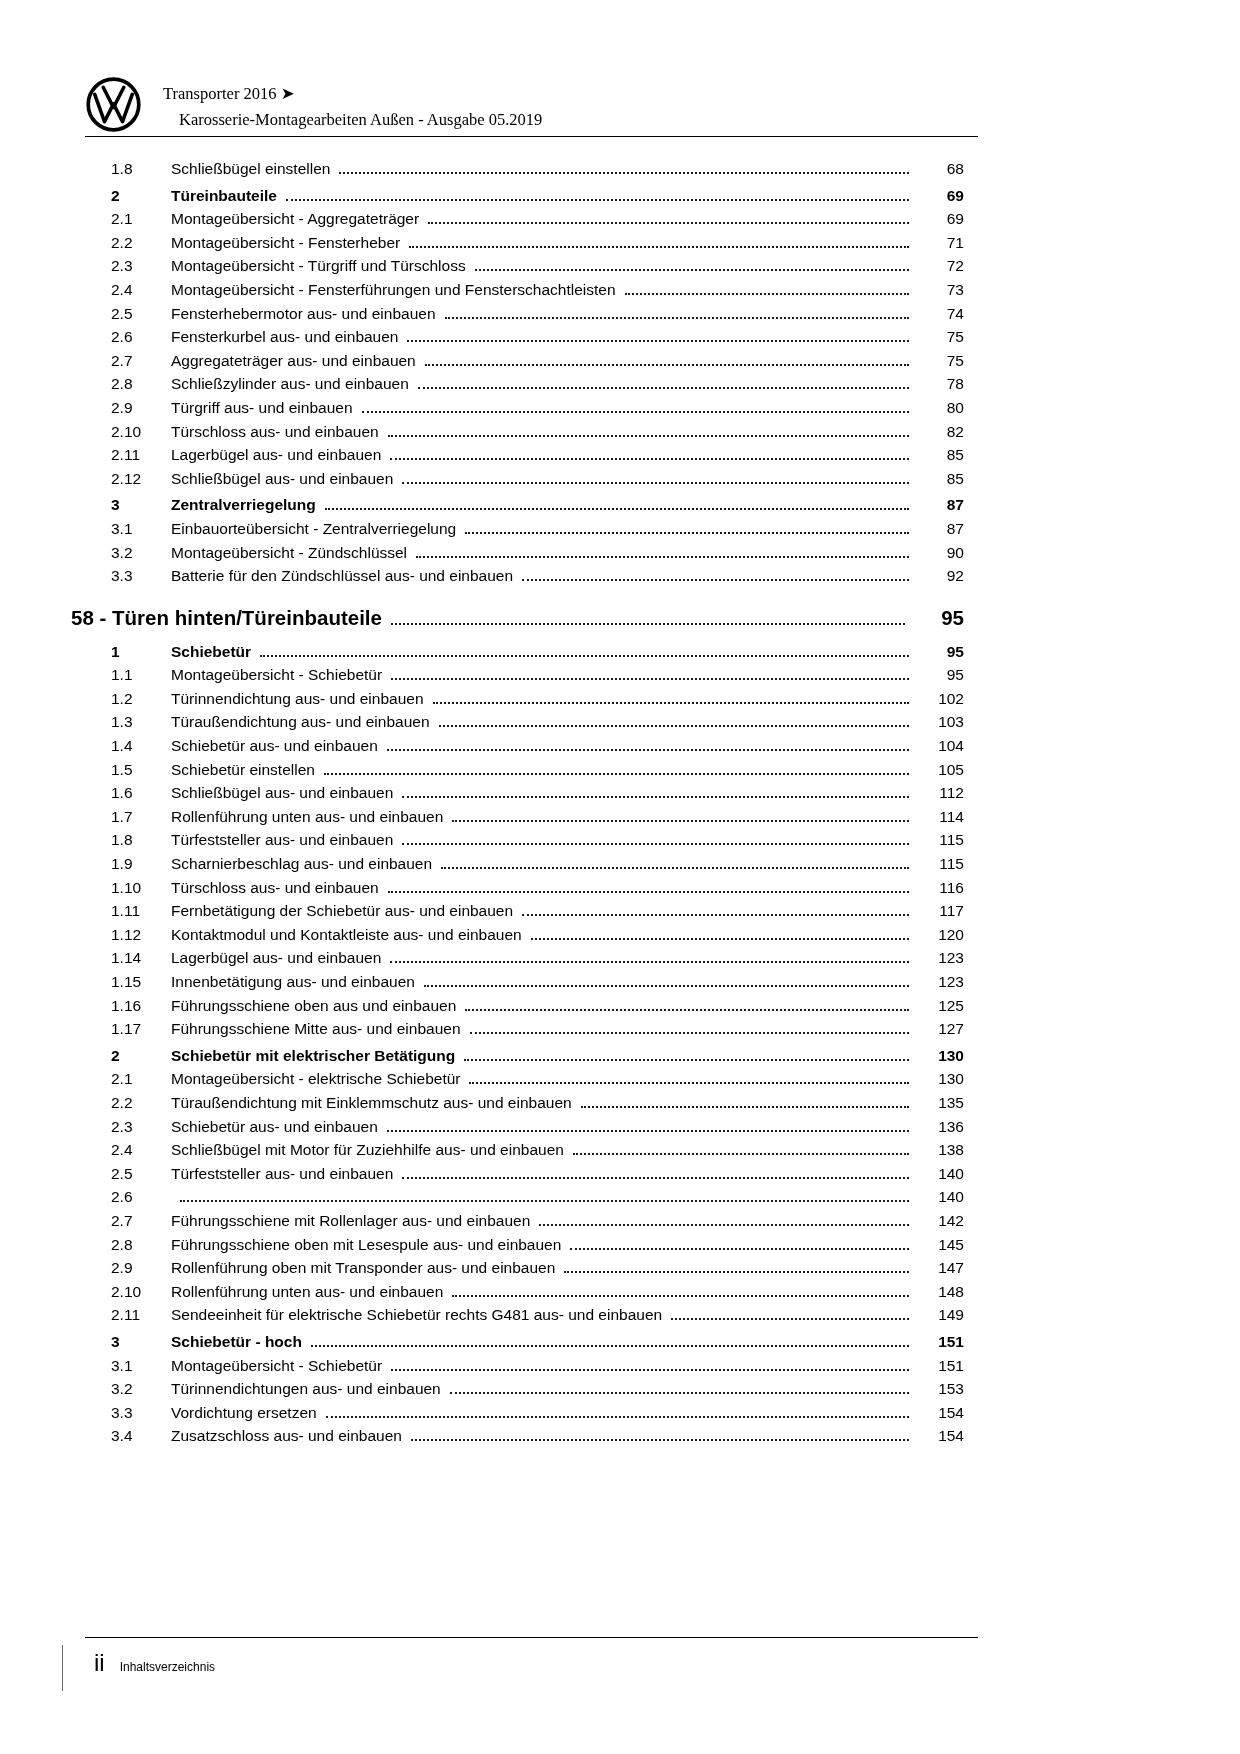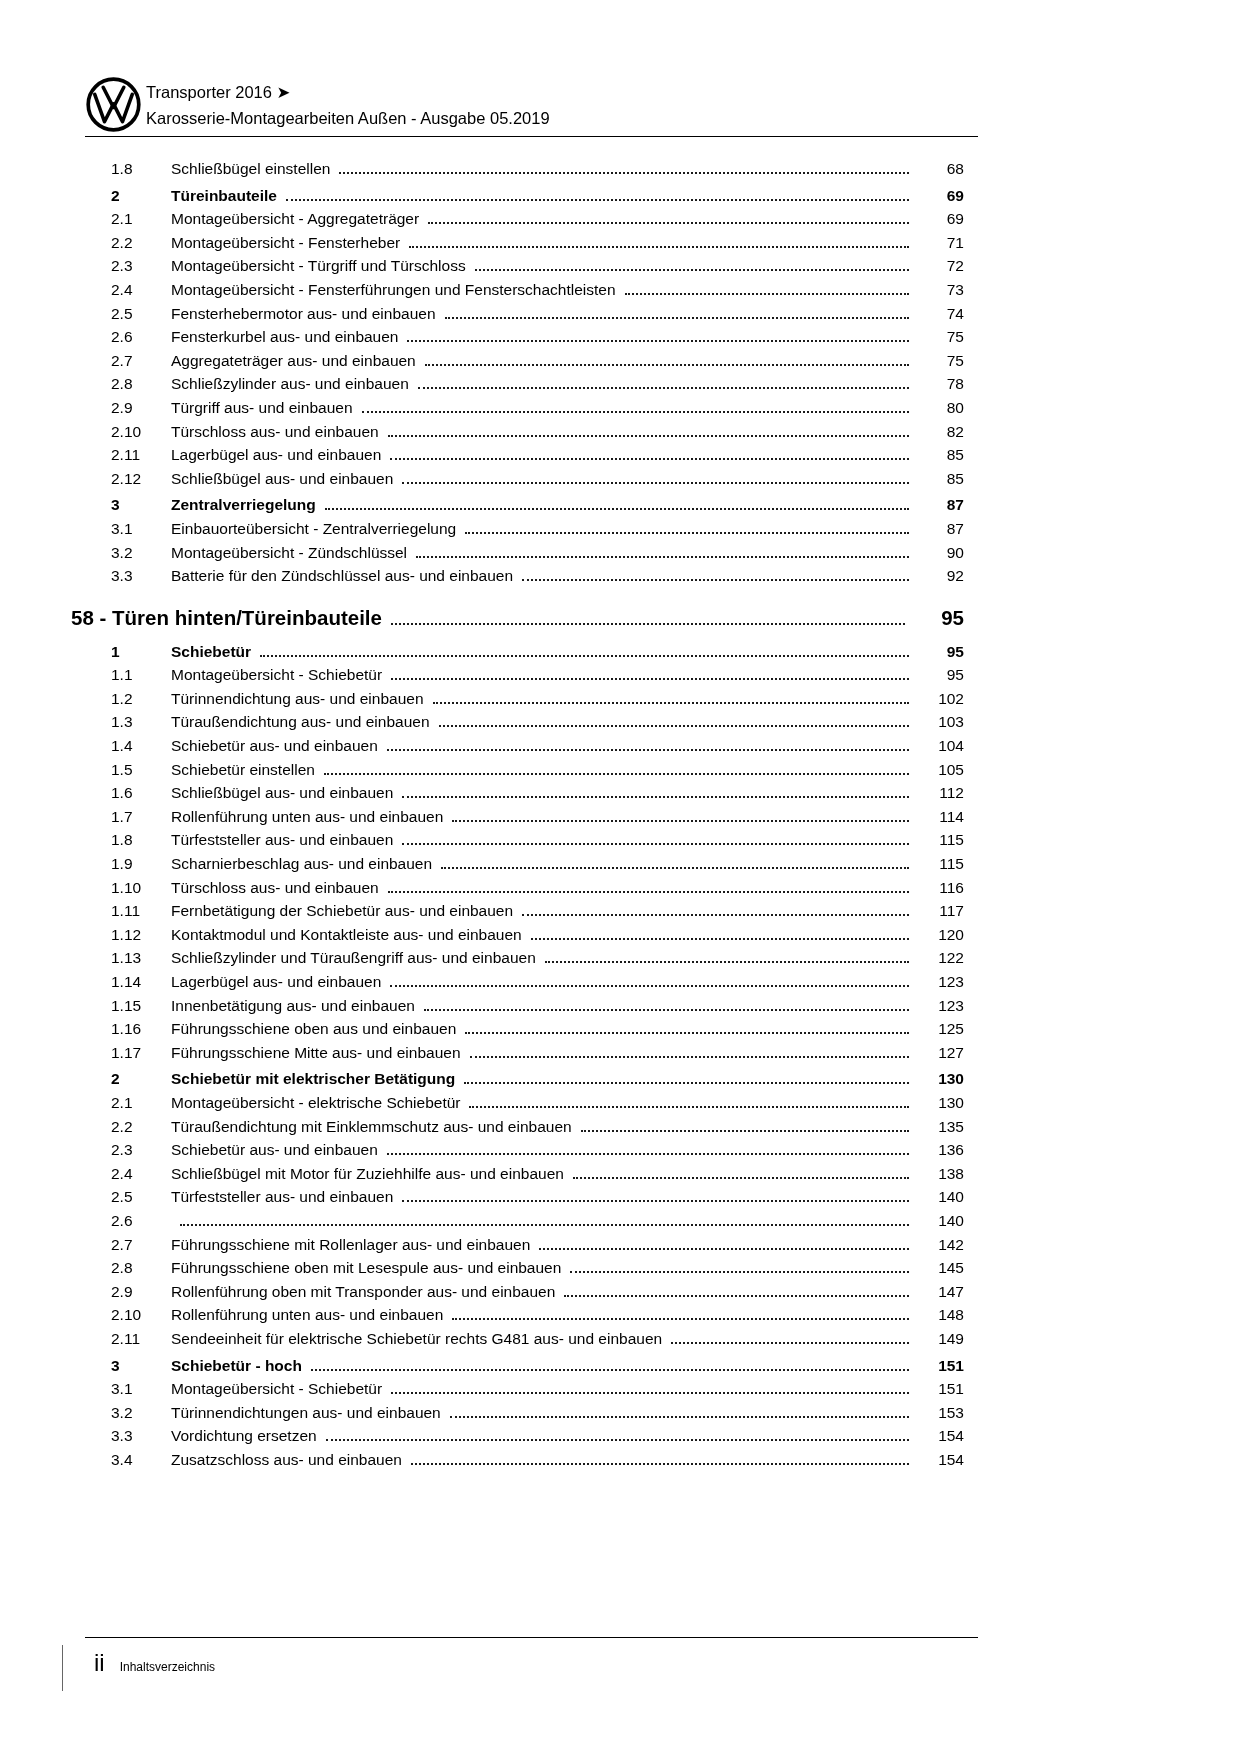--- a/index.html
+++ b/index.html
@@ -11,27 +11,28 @@
     height: 1754px;
     background: #fff;
     margin: 0 auto;
     overflow: hidden;
   }
   .header {
     position: absolute;
     left: 85px;
     top: 76px;
     display: flex;
-    gap: 4px;
-    align-items: center;
+    gap: 21px;
+    align-items: flex-end;
+    font-family: Liberation Serif, serif;
   }
   .logo svg { width: 57px; height: 57px; display: block; }
   .header-text { padding-top: 1px; }
   .header-title { font-size: 16.5px; line-height: 26px; }
-  .header-subtitle { font-size: 16.5px; line-height: 26px; }
+  .header-subtitle { font-size: 16.5px; line-height: 26px; margin-left: 16px; }
   .header-rule {
     position: absolute;
     left: 85px;
     top: 136px;
     width: 893px;
     border-top: 1.7px solid #000;
   }
   .toc {
     position: absolute;
     left: 71px;
@@ -299,26 +300,20 @@
     <span class="dots"></span>
     <span class="toc-page">117</span>
   </div>
       <div class="toc-row level-entry">
     <span class="toc-num">1.12</span>
     <span class="toc-label">Kontaktmodul und Kontaktleiste aus- und einbauen</span>
     <span class="dots"></span>
     <span class="toc-page">120</span>
   </div>
       <div class="toc-row level-entry">
-    <span class="toc-num">1.13</span>
-    <span class="toc-label">Schließzylinder und Türaußengriff aus- und einbauen</span>
-    <span class="dots"></span>
-    <span class="toc-page">122</span>
-  </div>
-      <div class="toc-row level-entry">
     <span class="toc-num">1.14</span>
     <span class="toc-label">Lagerbügel aus- und einbauen</span>
     <span class="dots"></span>
     <span class="toc-page">123</span>
   </div>
       <div class="toc-row level-entry">
     <span class="toc-num">1.15</span>
     <span class="toc-label">Innenbetätigung aus- und einbauen</span>
     <span class="dots"></span>
     <span class="toc-page">123</span>

